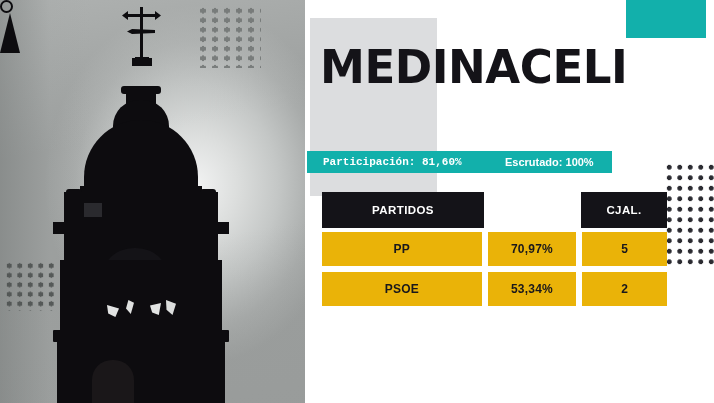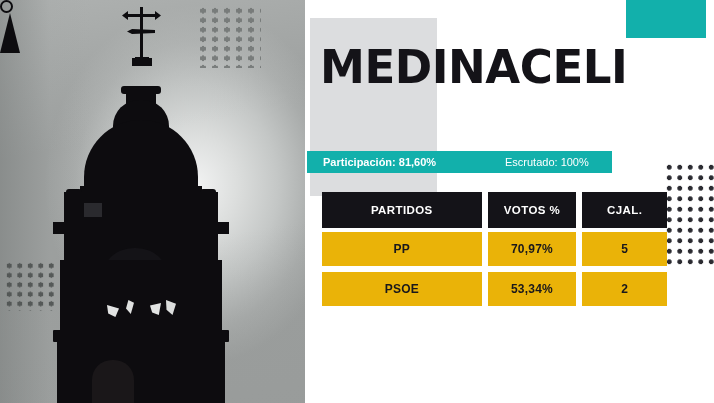--- a/index.html
+++ b/index.html
@@ -127,24 +127,24 @@
     white-space:nowrap;
   }
 
   .stat-bar{
     position:absolute; left:307px; top:151px; width:305px; height:22px;
     background:#12b0ab;
     display:flex; align-items:center;
   }
   .stat-bar .s1{
     color:#ffffff; font-size:11px; font-weight:bold;
-    position:absolute; left:16px;
+    position:absolute; left:16px;font-family:Liberation Mono, monospace;
   }
   .stat-bar .s2{
-    color:#ffffff; font-size:11px; font-weight:normal;
+    color:#ffffff; font-size:11px; font-weight:bold;
     position:absolute; left:198px;
   }
 
   .table{ position:absolute; left:322px; top:192px; width:345px; }
   .trow{ display:flex; gap:6px; margin-bottom:5px; }
   .thead .cell{
     background:#141318; color:#ffffff;
   }
   .cell{
     height:36px; display:flex; align-items:center; justify-content:center;
@@ -223,21 +223,20 @@
   <div class="title">MEDINACELI</div>
 
   <div class="stat-bar">
     <span class="s1">Participación: 81,60%</span>
     <span class="s2">Escrutado: 100%</span>
   </div>
 
   <div class="table">
     <div class="trow thead">
       <div class="cell c-party">PARTIDOS</div>
-      <div class="cell c-votes">VOTOS %</div>
       <div class="cell c-seats">CJAL.</div>
     </div>
 
     <div class="trow tbody">
       <div class="cell c-party">PP</div>
       <div class="cell c-votes">70,97%</div>
       <div class="cell c-seats">5</div>
     </div>
 
     <div class="trow tbody">

